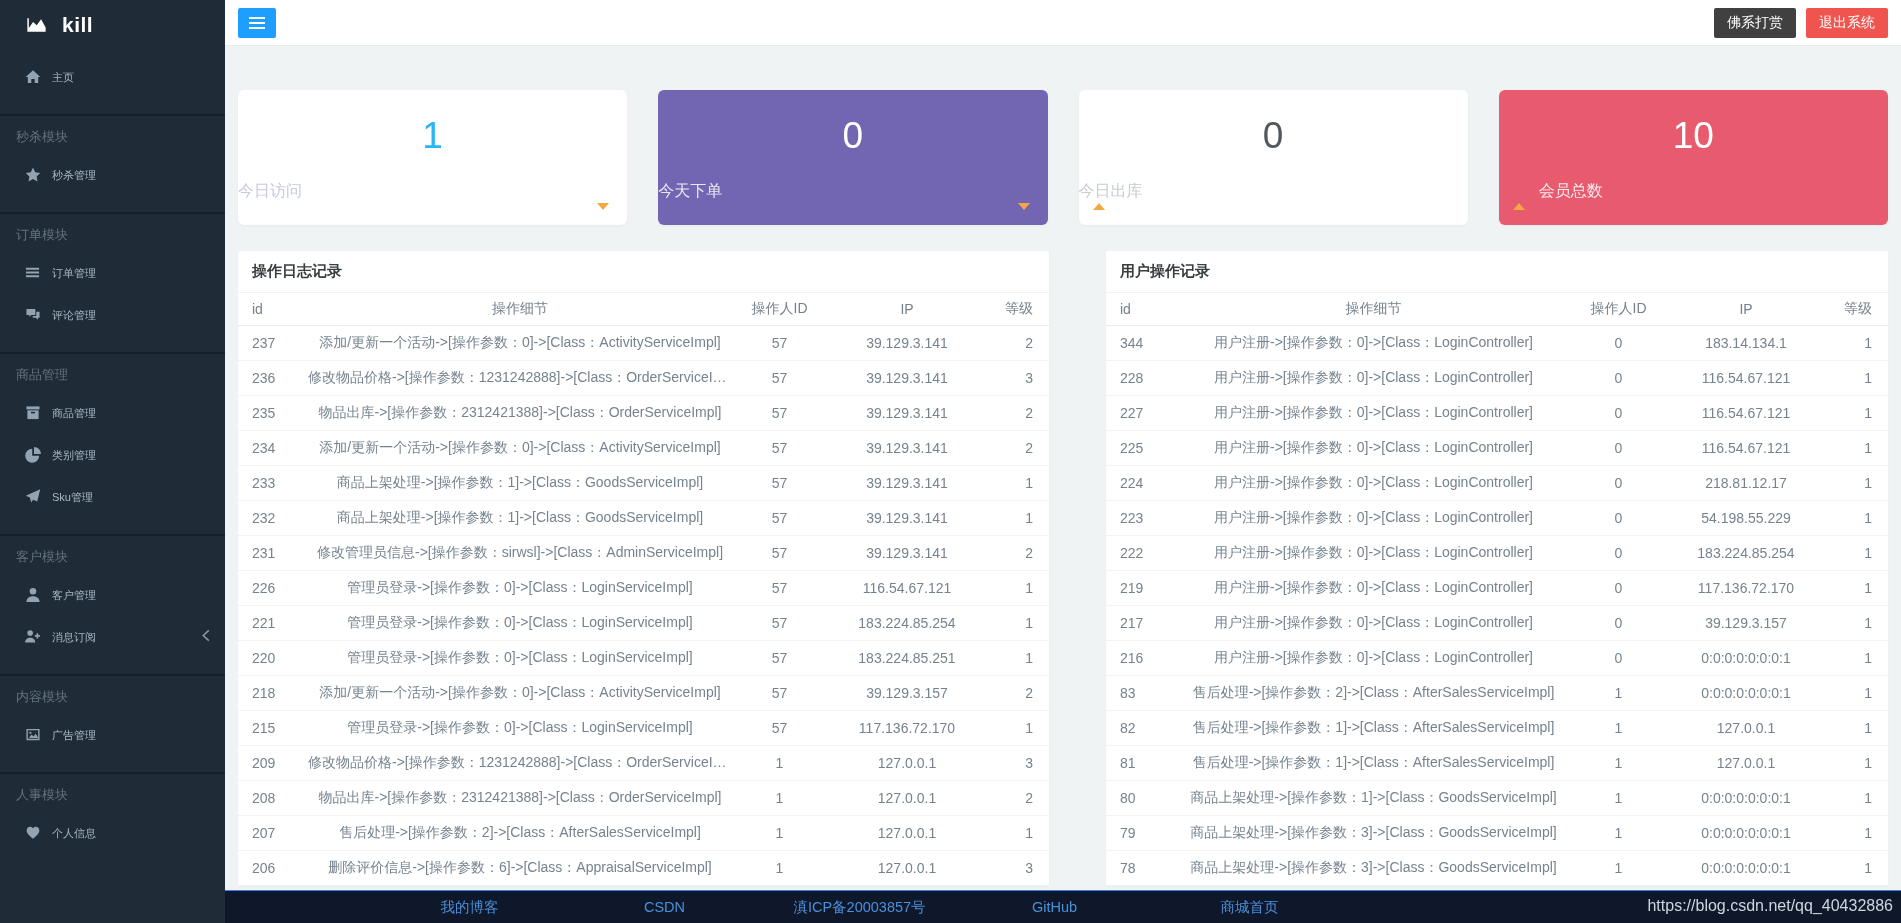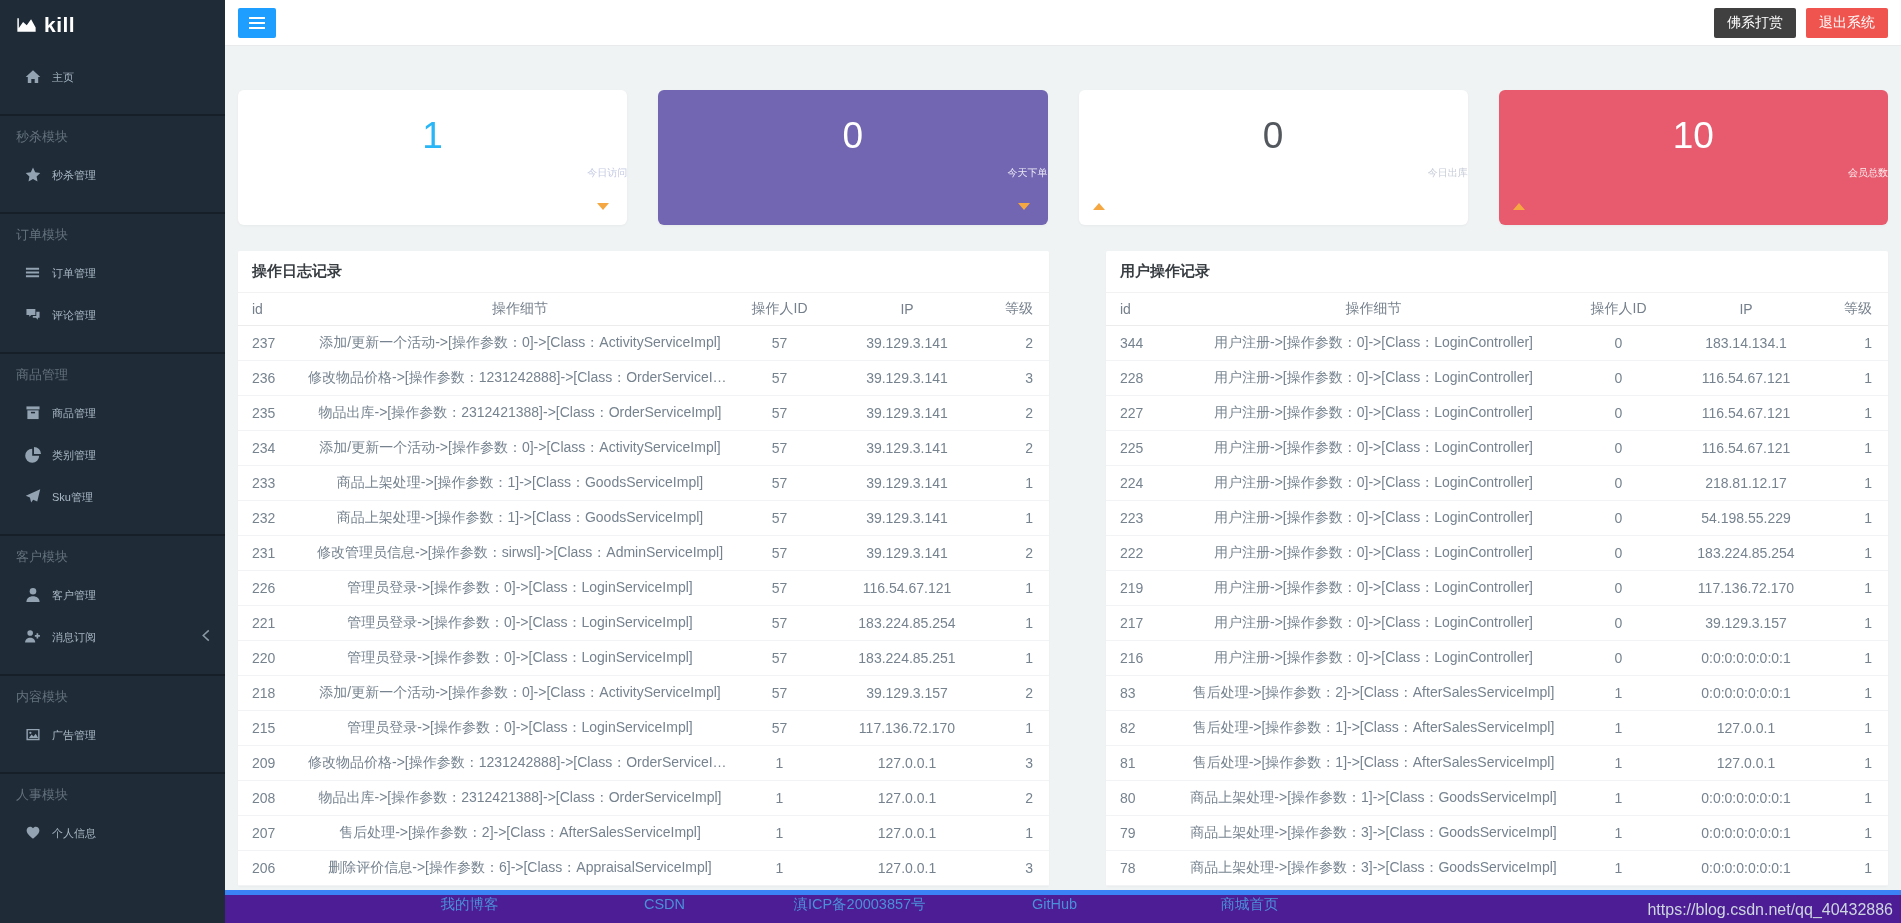--- a/index.html
+++ b/index.html
@@ -1,21 +1,21 @@
 <!DOCTYPE html>
 <html><head>
 <meta charset="utf-8">
 <style>
   * { margin:0; padding:0; box-sizing:border-box; }
   html,body { width:1901px; height:923px; overflow:hidden;
     font-family:"Liberation Sans","DejaVu Sans",sans-serif; background:#f0f3f4; }
 
   
   .sidebar { position:fixed; left:0; top:0; bottom:0; width:225px; background:#1f2b37; z-index:5; }
-  .logo { height:50px; display:flex; align-items:center; padding-left:16px; gap:7px;
+  .logo { height:50px; display:flex; align-items:center; padding-left:26px; gap:15px;
     color:#ffffff; font-size:21px; font-weight:bold; letter-spacing:.5px; }
   .logo .icon svg { display:block; }
   .menu-group { margin-top:10px; border-top:2px solid #161f28; padding:12px 0 6px; }
   .menu-group:first-child { margin-top:4px; border-top:none; padding-top:2px; }
   .group-label { margin:0 16px 8px; font-size:13px; color:#64727e; }
   .menu-item { display:flex; align-items:center; gap:11px; padding:13px 14px 13px 24px;
     font-size:11px; color:#a9b8c6; cursor:pointer; position:relative; }
   .menu-item .icon { width:17px; height:16px; color:#93a3b1; flex:none; text-align:center; }
   .menu-item .icon svg { display:block; margin:0 auto; }
   .menu-item .chevron { position:absolute; right:14px; top:50%; margin-top:-8px; color:#8b9aa7; }
@@ -36,27 +36,27 @@
   .top-btn.blue { background:#404040; }
   .top-btn.red { background:#f0544f; }
 
   .content { flex:1; background:#f0f3f4; padding:44px 13px 0; overflow:hidden; }
 
   
   .cards { display:flex; gap:31px; }
   .card { flex:1; height:135px; border-radius:6px; position:relative; background:#fff;
     box-shadow:0 1px 3px rgba(0,0,0,.04); }
   .card .value { display:block; text-align:center; margin-top:25px; font-size:37px; font-weight:400; }
-  .card .label { display:block; text-align:right; margin-top:9px; font-size:10px; }
+  .card .label { display:block; text-align:left; margin-top:24px; font-size:16px; }
   .card.light-blue .value { color:#29b6f6; } .card.light-blue .label { color:#c4c9e2; }
   .card.purple { background:#7265b2; } .card.purple .value { color:#fff; }
   .card.purple .label { color:rgba(255,255,255,.85); }
   .card.light-gray .value { color:#53585e; } .card.light-gray .label { color:#c6cbd6; }
   .card.red { background:#e85a6d; } .card.red .value { color:#fff; }
-  .card.red .label { color:rgba(255,255,255,.88); }
+  .card.red .label { color:rgba(255,255,255,.88);padding-left:40px; }
   .caret { position:absolute; bottom:15px; width:0; height:0; }
   .caret.down { border-left:6px solid transparent; border-right:6px solid transparent;
     border-top:7px solid #f5a742; }
   .caret.up { border-left:6px solid transparent; border-right:6px solid transparent;
     border-bottom:7px solid #f5a742; }
   .caret.pos-right { right:18px; } .caret.pos-left { left:14px; }
 
   
   .panels { display:flex; gap:57px; margin-top:26px; align-items:flex-start; }
   .panel { background:#fff; border-radius:2px; box-shadow:0 1px 2px rgba(0,0,0,.03); }
@@ -68,22 +68,22 @@
   thead th { font-weight:normal; color:#76808c; height:32px; border-bottom:1px solid #ececec;
     text-align:center; }
   tbody td { height:35px; border-bottom:1px solid #f1f3f4; text-align:center;
     white-space:nowrap; overflow:hidden; text-overflow:ellipsis; }
   th:nth-child(1), td:nth-child(1) { width:70px; text-align:left; padding-left:14px; }
   th:nth-child(3), td:nth-child(3) { width:95px; }
   th:nth-child(4), td:nth-child(4) { width:160px; }
   th:nth-child(5), td:nth-child(5) { width:62px; text-align:right; padding-right:16px; }
 
   
-  .footer { height:33px; background:#4c1d95; flex:none; display:flex; 
-    padding-left:147px; position:relative; border-top:5px solid #3b82f6; }
+  .footer { height:33px; background:#0f172a; flex:none; display:flex; align-items:center;
+    padding-left:147px; position:relative; border-top:1px solid #3b82f6; }
   .footer a { display:inline-block; width:195px; text-align:center; color:#4a90d9;
     font-size:14.5px; text-decoration:none; }
   .watermark { position:absolute; right:8px; top:6px; color:#cdd6de; font-size:16px; }
 </style>
 </head>
 <body>
 
 <aside class="sidebar">
   <div class="logo">
     <span class="icon" id="logo-icon">

